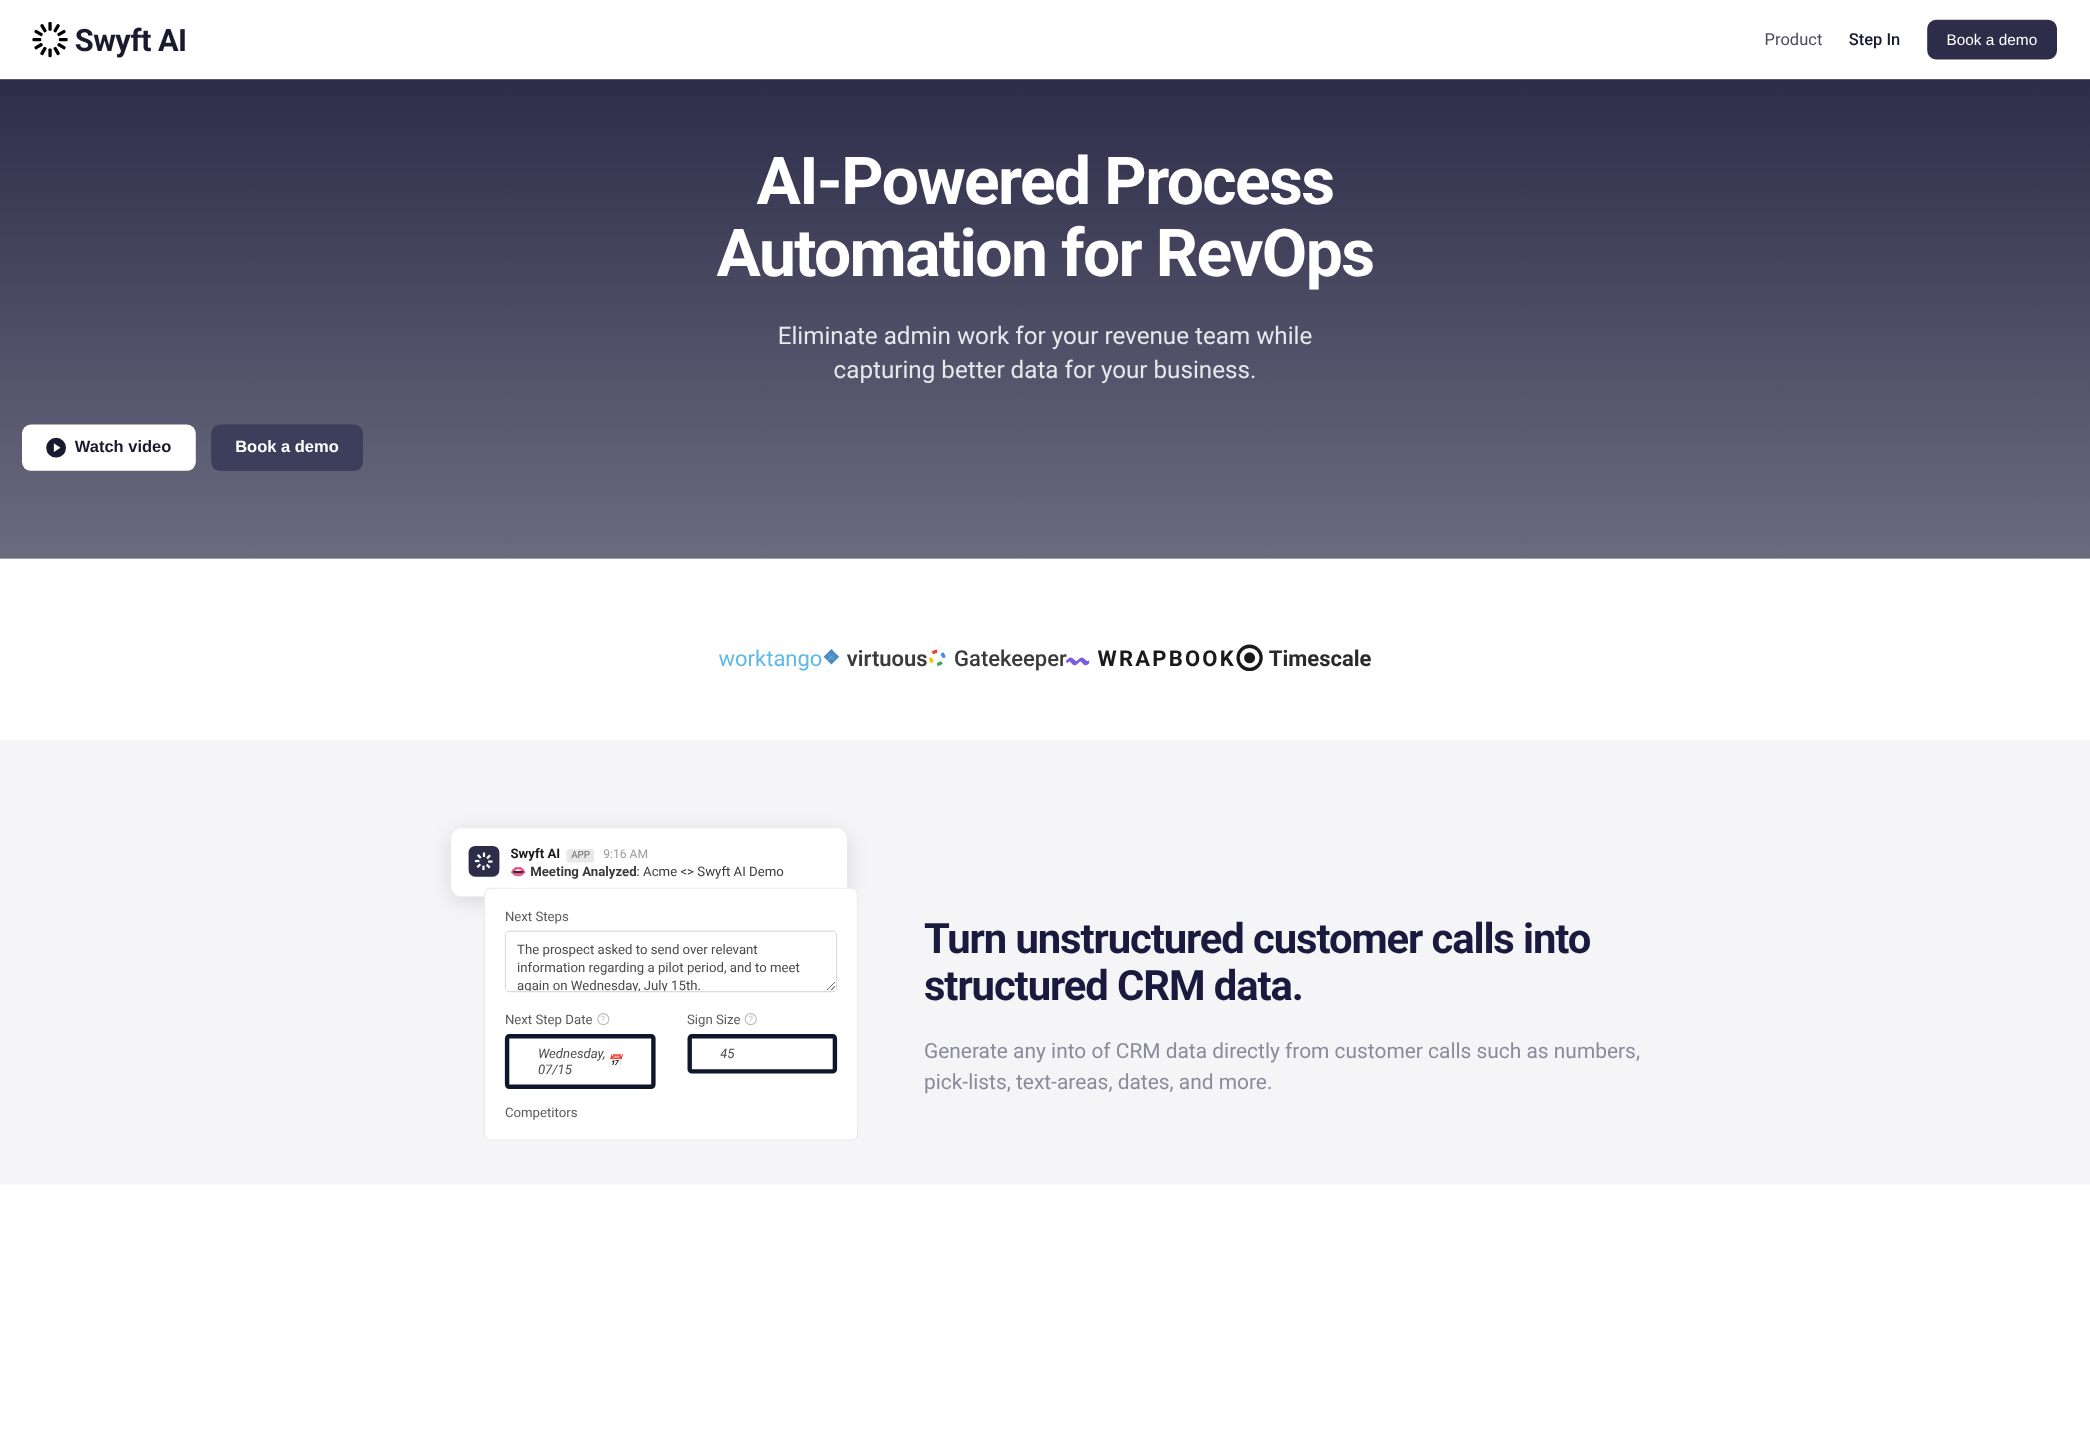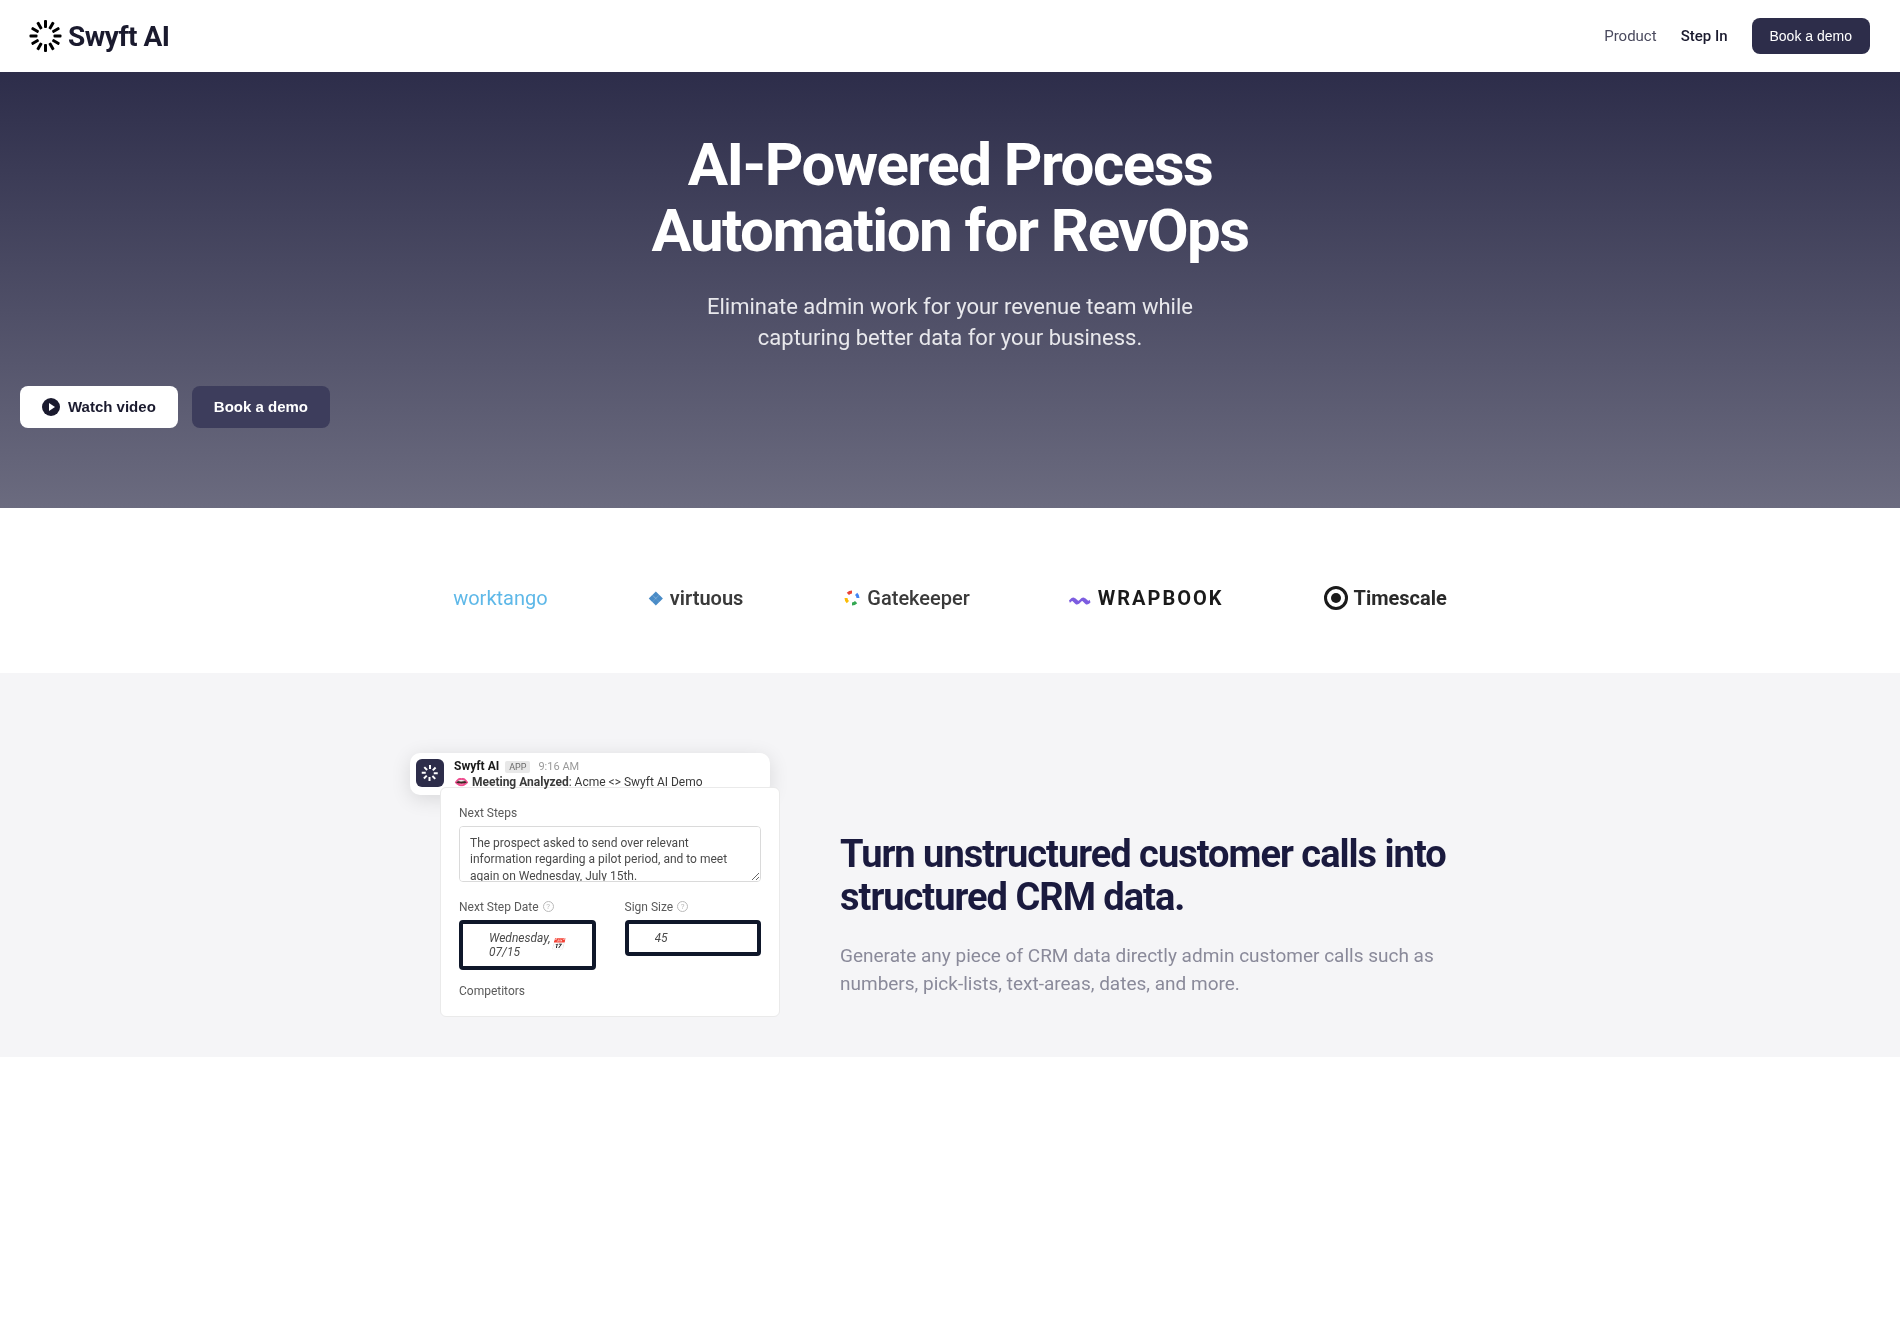--- a/index.html
+++ b/index.html
@@ -21,21 +21,21 @@
 .hero p { font-size: 22px; margin-top: 28px; color: #e8e8ec; line-height: 1.4; }
 .hero-buttons { margin-top: 32px; display: flex; gap: 14px; }
 .btn-white { background: #fff; color: #1a1a2e; border: none; padding: 12px 22px; border-radius: 8px; font-size: 15px; font-weight: 600; cursor: pointer; display: inline-flex; align-items: center; gap: 8px; }
 .btn-hero-dark { background: #3d3d5c; color: #fff; border: none; padding: 12px 22px; border-radius: 8px; font-size: 15px; font-weight: 600; cursor: pointer; }
 .play-icon { width: 18px; height: 18px; background: #1a1a2e; border-radius: 50%; display: inline-flex; align-items: center; justify-content: center; }
 .play-icon::after { content: ''; border-left: 6px solid #fff; border-top: 4px solid transparent; border-bottom: 4px solid transparent; margin-left: 2px; }
 
 
 .trusted { text-align: center; padding: 40px 20px 60px; background: #fff; }
 .trusted h2 { font-size: 26px; font-weight: 700; color: #1a1a3e; letter-spacing: -0.5px; }
-.logos { display: flex; justify-content: center; gap: 100px; margin-top: 36px; align-items: center; }
+.logos { display: flex; justify-content: center; margin-top: 36px; align-items: center; }
 .logo-item { font-size: 20px; font-weight: 600; display: flex; align-items: center; gap: 6px; }
 .worktango { color: #5eb8e8; font-weight: 400; }
 .virtuous { color: #3a3a3a; }
 .virtuous-icon { color: #4a8cc7; font-size: 18px; }
 .gatekeeper { color: #3a3a3a; font-weight: 500; }
 .gatekeeper-icon { display: inline-flex; }
 .wrapbook { color: #1a1a1a; letter-spacing: 2px; font-weight: 700; }
 .wrapbook-icon { color: #7c5ce0; }
 .timescale { color: #2a2a2a; font-weight: 700; }
 .timescale-icon { width: 24px; height: 24px; border: 3px solid #1a1a1a; border-radius: 50%; display: inline-block; position: relative; }
@@ -44,21 +44,21 @@
 
 .feature { background: #f5f5f7; padding: 80px 20px 40px; }
 .feature-inner { max-width: 1100px; margin: 0 auto; display: flex; gap: 60px; align-items: flex-start; }
 .feature-left { flex: 0 0 380px; }
 .feature-right { flex: 1; padding-top: 80px; }
 .feature-right h2 { font-size: 38px; font-weight: 700; color: #1a1a3e; letter-spacing: -1px; line-height: 1.15; }
 .feature-right p { font-size: 19px; color: #8a8a9a; margin-top: 22px; line-height: 1.5; }
 
 
 .slack-card { background: #fff; border-radius: 10px; box-shadow: 0 4px 20px rgba(0,0,0,0.12); width: 360px; margin-left: 10px; }
-.slack-header { padding: 6px; display: flex; gap: 10px; align-items: flex-start; border-bottom: 0; }
+.slack-header { padding: 16px; display: flex; gap: 10px; align-items: flex-start; border-bottom: 0; }
 .slack-avatar { width: 28px; height: 28px; background: #2d2d4a; border-radius: 6px; display: flex; align-items: center; justify-content: center; flex-shrink: 0; }
 .slack-avatar-inner { width: 16px; height: 16px; position: relative; }
 .slack-avatar-inner span { position: absolute; width: 1.5px; height: 4px; background: #fff; left: 7px; top: 0; transform-origin: 0.75px 8px; }
 .slack-meta { font-size: 12px; }
 .slack-name { font-weight: 700; color: #1a1a1a; }
 .slack-badge { background: #e8e8e8; color: #6a6a6a; font-size: 9px; padding: 1px 4px; border-radius: 2px; margin-left: 3px; }
 .slack-time { color: #9a9a9a; margin-left: 5px; font-size: 11px; }
 .slack-title { font-size: 12px; margin-top: 2px; color: #3a3a3a; }
 .slack-title strong { font-weight: 700; }
 
@@ -199,16 +199,16 @@
               <span class="help-icon">?</span>
             </div>
             <input class="form-input" value="45" style="">
           </div>
         </div>
         <div class="form-section-last">Competitors</div>
       </div>
     </div>
     <div class="feature-right">
       <h2>Turn unstructured customer calls into structured CRM data.</h2>
-      <p>Generate any piece of CRM data directly admin customer calls such as numbers, pick-lists, text-areas, dates, and more.</p>
+      <p>Generate any into of CRM data directly from customer calls such as numbers, pick-lists, text-areas, dates, and more.</p>
     </div>
   </div>
 </div>
 
 </body></html>

